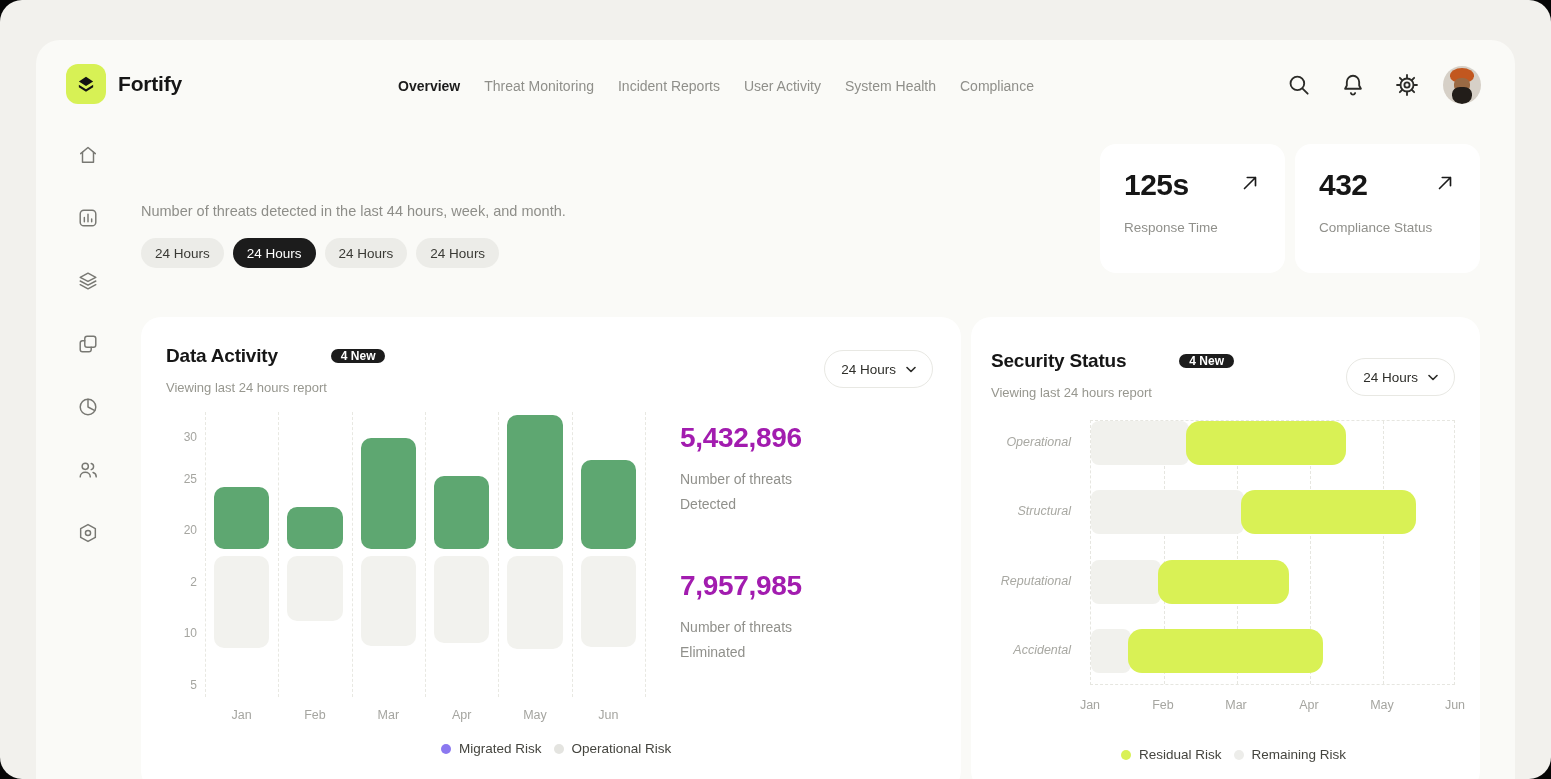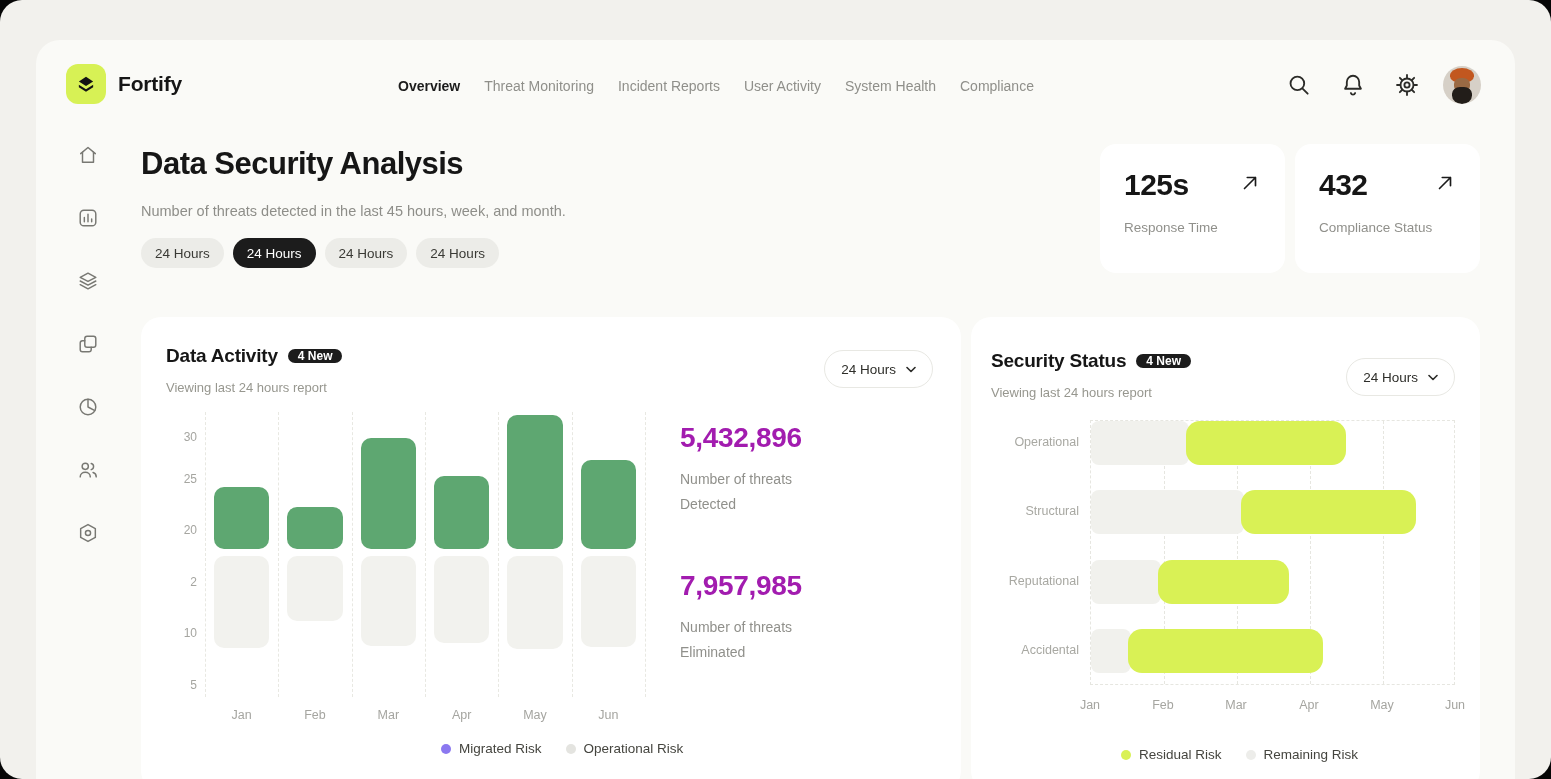--- a/index.html
+++ b/index.html
@@ -42,48 +42,48 @@
   .stat-arrow { cursor:pointer; }
   .stat-label { margin-top:18px; font-size:13.5px; color:#90908b; }
 
   
   .charts { position:absolute; left:105px; right:35px; top:277px; bottom:-12px; display:flex; gap:10px; }
   .chart-card { background:#ffffff; border-radius:20px; position:relative; }
   .card-left { width:820px; }
   .card-right { flex:1; }
   .card-head { position:absolute; display:flex; align-items:center; gap:10px; }
   .card-title { font-size:19px; font-weight:700; color:#161616; letter-spacing:-0.2px; }
-  .badge { background:#1c1c1c; color:#fff; font-size:12px; font-weight:600; padding:0 10px; border-radius:12px; }
+  .badge { background:#1c1c1c; color:#fff; font-size:12px; font-weight:600; padding:0 10px; border-radius:12px;margin-left:43px; }
   .card-sub { position:absolute; font-size:13px; color:#97978f; }
   .dropdown { position:absolute; height:38px; border:1px solid #e8e8e3; border-radius:19px; background:#fff; display:flex; align-items:center; gap:10px; padding:0 16px; font-size:13.5px; color:#2e2e2a; font-weight:500; cursor:pointer; }
 
   
   .va-chart { position:absolute; left:22px; top:95px; width:500px; height:330px; }
   .va-yaxis { position:absolute; left:0; top:0; width:34px; height:285px; }
   .ytick { position:absolute; right:0; font-size:12px; color:#a5a5a0; }
   .va-plot { position:absolute; left:42px; top:0; width:440px; height:285px; }
   .vgrid { position:absolute; top:0; bottom:0; border-left:1px dashed #e8e8e2; }
   .vbar { position:absolute; border-radius:10px; }
   .va-xaxis { position:absolute; left:42px; top:296px; width:440px; height:18px; }
   .xtick { position:absolute; text-align:center; font-size:12.5px; color:#a5a5a0; }
 
   
   .metric { position:absolute; left:539px; }
   .metric-value { font-size:28px; font-weight:600; color:#a21caf; letter-spacing:-0.3px; }
   .metric-label { margin-top:13px; font-size:14px; color:#90908b; line-height:1.78; }
 
   
-  .legend { position:absolute; display:flex; gap:24px; }
+  .legend { position:absolute; display:flex; gap:12px; }
   .legend-item { display:flex; align-items:center; gap:8px; font-size:13.5px; color:#45453f; }
   .dot { width:10px; height:10px; border-radius:50%; }
 
   
   .ss-chart { position:absolute; left:20px; top:103px; width:464px; height:310px; }
   .ss-rows { position:absolute; left:0; top:0; width:92px; height:265px; }
-  .rowlabel { position:absolute; right:4px; font-size:12.5px; color:#a8a8a2; }
+  .rowlabel { position:absolute; right:12px; font-size:12.5px; color:#a8a8a2;font-style:italic; }
   .ss-plot { position:absolute; left:99px; top:0; width:365px; height:265px; border:1px dashed #e6e6e0; }
   .hgrid { position:absolute; top:0; bottom:0; border-left:1px dashed #e6e6e0; }
   .hbar { position:absolute; height:44px; }
   .ss-xaxis { position:absolute; left:99px; top:278px; width:365px; height:16px; }
 </style>
 </head>
 <body>
 
 <div class="page">
 <div class="app-card">
@@ -174,22 +174,21 @@
       </svg>
     </div>
     <div class="side-icon">
       <svg width="22" height="22" viewBox="0 0 24 24" fill="none" stroke="#787873" stroke-width="1.6" stroke-linecap="round" stroke-linejoin="round">
         <path d="M12 2.8 L20 7.2 V16.8 L12 21.2 L4 16.8 V7.2 Z"></path>
             <circle cx="12" cy="12" r="2.8"></circle>
       </svg>
     </div>
   </div>
 
-  <h1 class="page-title">Data Security Analysis</h1>
-  <p class="page-sub">Number of threats detected in the last 45 hours, week, and month.</p>
+  <p class="page-sub">Number of threats detected in the last 44 hours, week, and month.</p>
   <div class="pills">
     <div class="pill">24 Hours</div>
     <div class="pill active">24 Hours</div>
     <div class="pill">24 Hours</div>
     <div class="pill">24 Hours</div>
   </div>
 
   <div class="stats">
     <div class="stat-card">
       <div class="stat-top">

